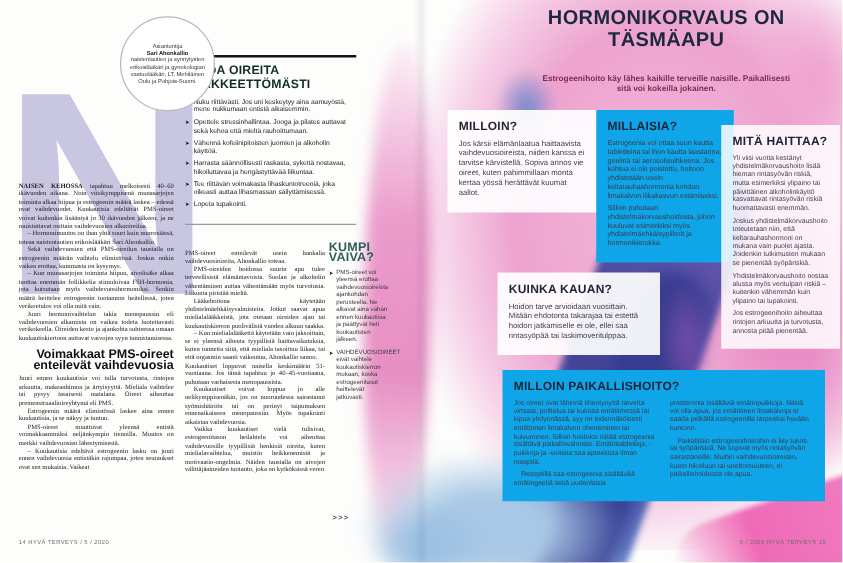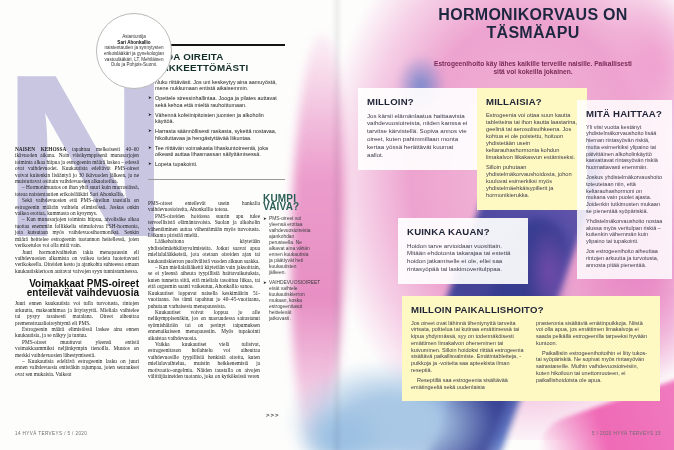--- a/index.html
+++ b/index.html
@@ -67,21 +67,21 @@
   .foot-r{left:592px;top:431px;}
   
   .rtitle{left:438px;top:6px;width:190px;text-align:center;font-weight:bold;font-size:16px;
     line-height:17.5px;color:#1e2740;letter-spacing:.3px;z-index:3;}
   .rsub{left:428px;top:60px;width:210px;text-align:center;font-weight:bold;font-size:6.6px;
     line-height:8.2px;color:#7a2b57;z-index:3;}
   .rbox{z-index:3;box-sizing:border-box;padding:9px 9px 8px 9px;}
   .rbox h3{margin:0 0 4px 0;font-size:9.6px;line-height:10.5px;color:#1e2336;letter-spacing:.2px;}
   .rbox p{margin:0 0 3px 0;font-size:5.7px;line-height:7px;color:#3c3c4a;}
   .whitebg{background:rgba(255,255,255,.92);}
-  .lavbg{background:#fef9c3;}
+  .lavbg{background:#0ea5e9;}
   .b-milloin{left:358px;top:88px;width:120px;}
   .b-milloin p{font-size:6.2px;line-height:7.9px;}
   .b-millaisia{left:477px;top:88px;width:110px;}
   .b-mita{left:577px;top:100px;width:95px;background:rgba(255,255,255,.85);}
   .b-mita p{font-size:5.5px;line-height:6.8px;}
   .b-kauan{left:398px;top:218px;width:130px;}
   .b-kauan p{font-size:6.2px;line-height:7.8px;}
   .b-paik{left:402px;top:296px;width:258px;}
   .b-paik .cols{display:flex;gap:10px;}
   .b-paik .c{flex:1;}

